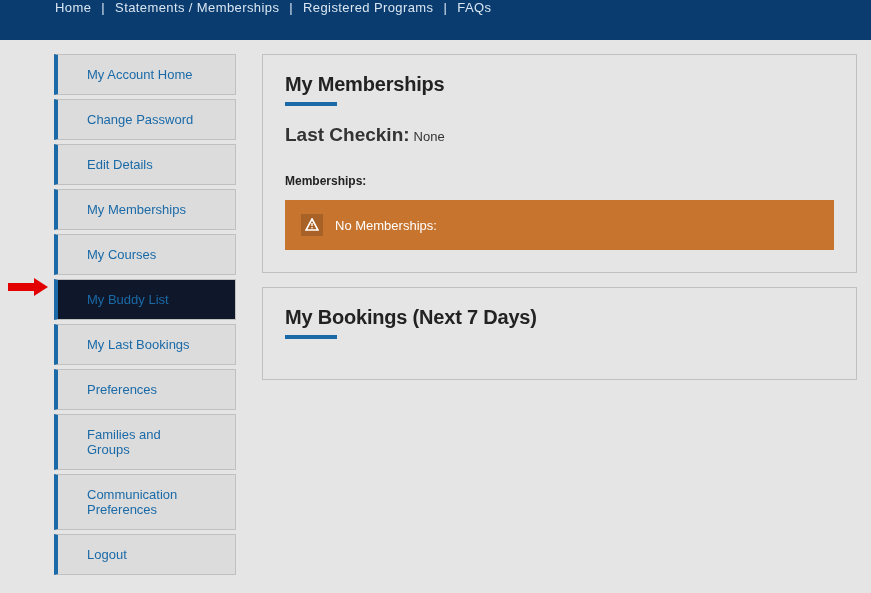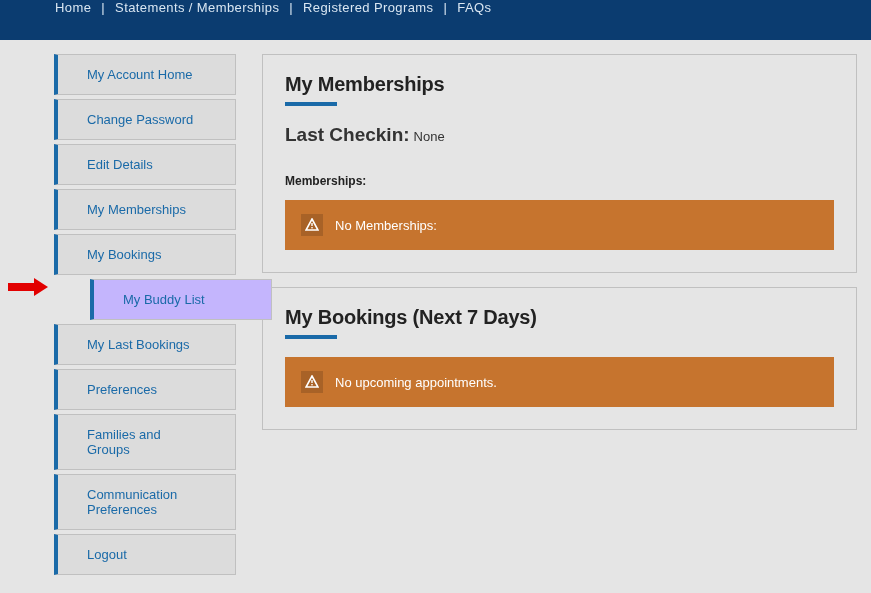--- a/index.html
+++ b/index.html
@@ -53,22 +53,21 @@
     border-left: 4px solid #1a6aa8;
     color: #1a6aa8;
     font-size: 13px;
     padding: 12px 29px;
     margin-bottom: 4px;
     cursor: pointer;
     text-align: left;
     width: 100%;
   }
   .side-item.active {
-    background: #c4b5fd;
-    margin-left: 36px;
+    background: #0f172a;
   }
   .main-col {
     flex: 1;
     padding-left: 14px;
     padding-right: 14px;
   }
   .panel {
     border: 1px solid #c0c0c0;
     background: #e5e5e5;
     padding: 18px 22px 22px 22px;
@@ -141,21 +140,21 @@
 <div class="layout">
   <div class="side-col">
     <svg class="arrow" viewBox="0 0 40 18">
       <rect x="0" y="5" width="26" height="8" fill="#e20000"></rect>
       <polygon points="26,0 40,9 26,18" fill="#e20000"></polygon>
     </svg>
     <button class="side-item">My Account Home</button>
     <button class="side-item">Change Password</button>
     <button class="side-item">Edit Details</button>
     <button class="side-item">My Memberships</button>
-    <button class="side-item">My Bookings</button>
+    <button class="side-item">My Courses</button>
     <button class="side-item active">My Buddy List</button>
     <button class="side-item">My Last Bookings</button>
     <button class="side-item">Preferences</button>
     <button class="side-item">Families and Groups</button>
     <button class="side-item">Communication Preferences</button>
     <button class="side-item">Logout</button>
   </div>
 
   <div class="main-col">
 
@@ -175,26 +174,16 @@
             <rect x="6.3" y="9" width="1.4" height="1.4" fill="#fff"></rect>
           </svg>
         </span>
         <span>No Memberships:</span>
       </div>
     </div>
 
     <div class="panel">
       <h2>My Bookings (Next 7 Days)</h2>
       <div class="underline"></div>
-      <div class="alert">
-        <span class="icon-wrap">
-          <svg width="14" height="14" viewBox="0 0 14 14">
-            <polygon points="7,1 13,12 1,12" fill="none" stroke="#fff" stroke-width="1.6"></polygon>
-            <rect x="6.3" y="5" width="1.4" height="3" fill="#fff"></rect>
-            <rect x="6.3" y="9" width="1.4" height="1.4" fill="#fff"></rect>
-          </svg>
-        </span>
-        <span>No upcoming appointments.</span>
-      </div>
     </div>
 
   </div>
 </div>
 
 </body></html>

